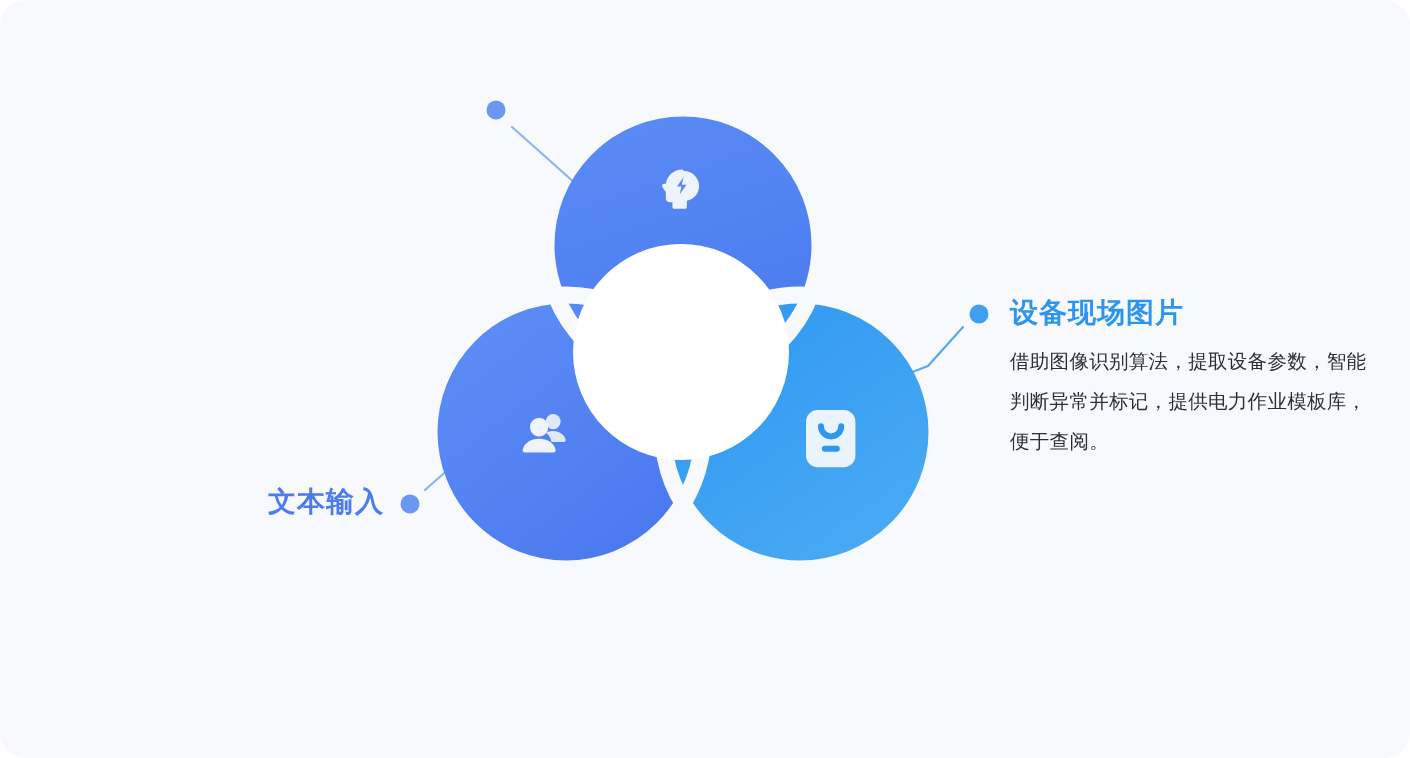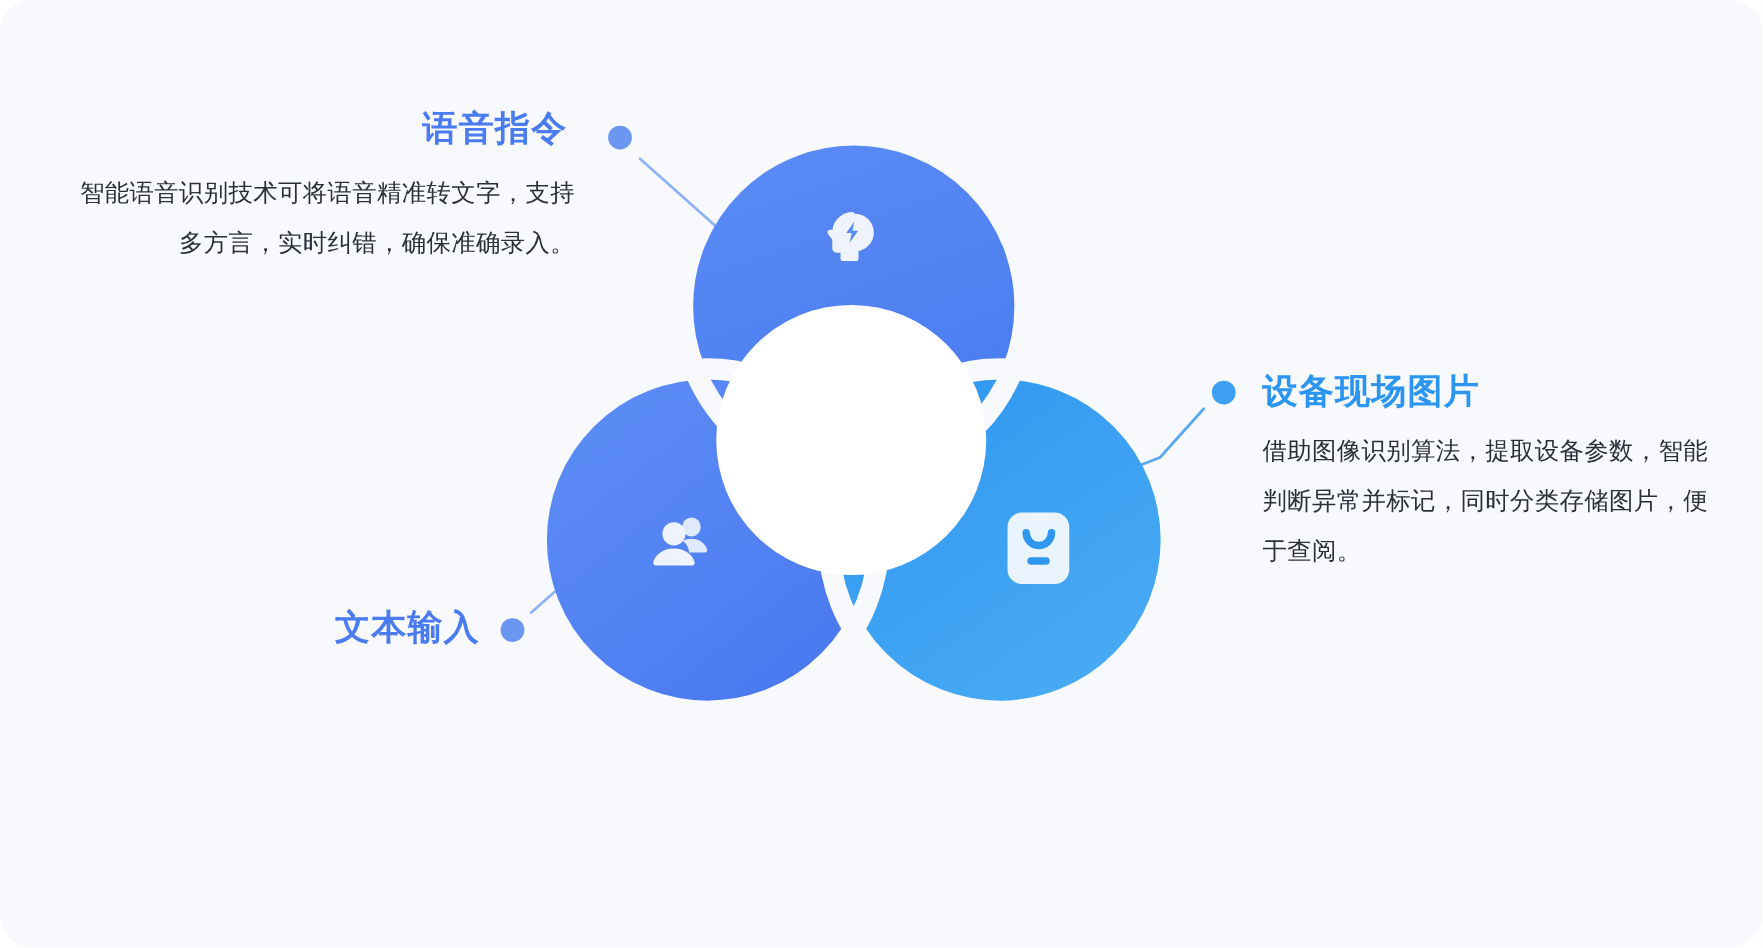--- a/index.html
+++ b/index.html
@@ -167,27 +167,23 @@
     </g>
 
     <g transform="translate(806,410) scale(1.30)">
       <rect x="0" y="0" width="38" height="44" rx="9" ry="9" fill="#eaf4fe"></rect>
       <path d="M11.5 12.5 a7.8 7.8 0 0 0 15.6 0" fill="none" stroke="#2f97f0" stroke-width="4.6" stroke-linecap="round"></path>
       <rect x="12.2" y="27.5" width="13.8" height="4.6" rx="2.3" fill="#2f97f0"></rect>
     </g>
   </svg>
 
 
-  <div class="block" id="block-voice">
-    <div class="block-title">语音指令</div>
-    <div class="block-body">智能语音识别技术可将语音精准转文字，支持多方言，实时纠错，确保准确录入。</div>
-  </div>
 
   <div class="block" id="block-text">
     <div class="block-title">文本输入</div>
   </div>
 
   <div class="block" id="block-image">
     <div class="block-title cyan">设备现场图片</div>
-    <div class="block-body">借助图像识别算法，提取设备参数，智能判断异常并标记，同时分类存储图片，便于查阅。</div>
+    <div class="block-body">借助图像识别算法，提取设备参数，智能判断异常并标记，提供电力作业模板库，便于查阅。</div>
   </div>
 
 </div>
 
 </body></html>

